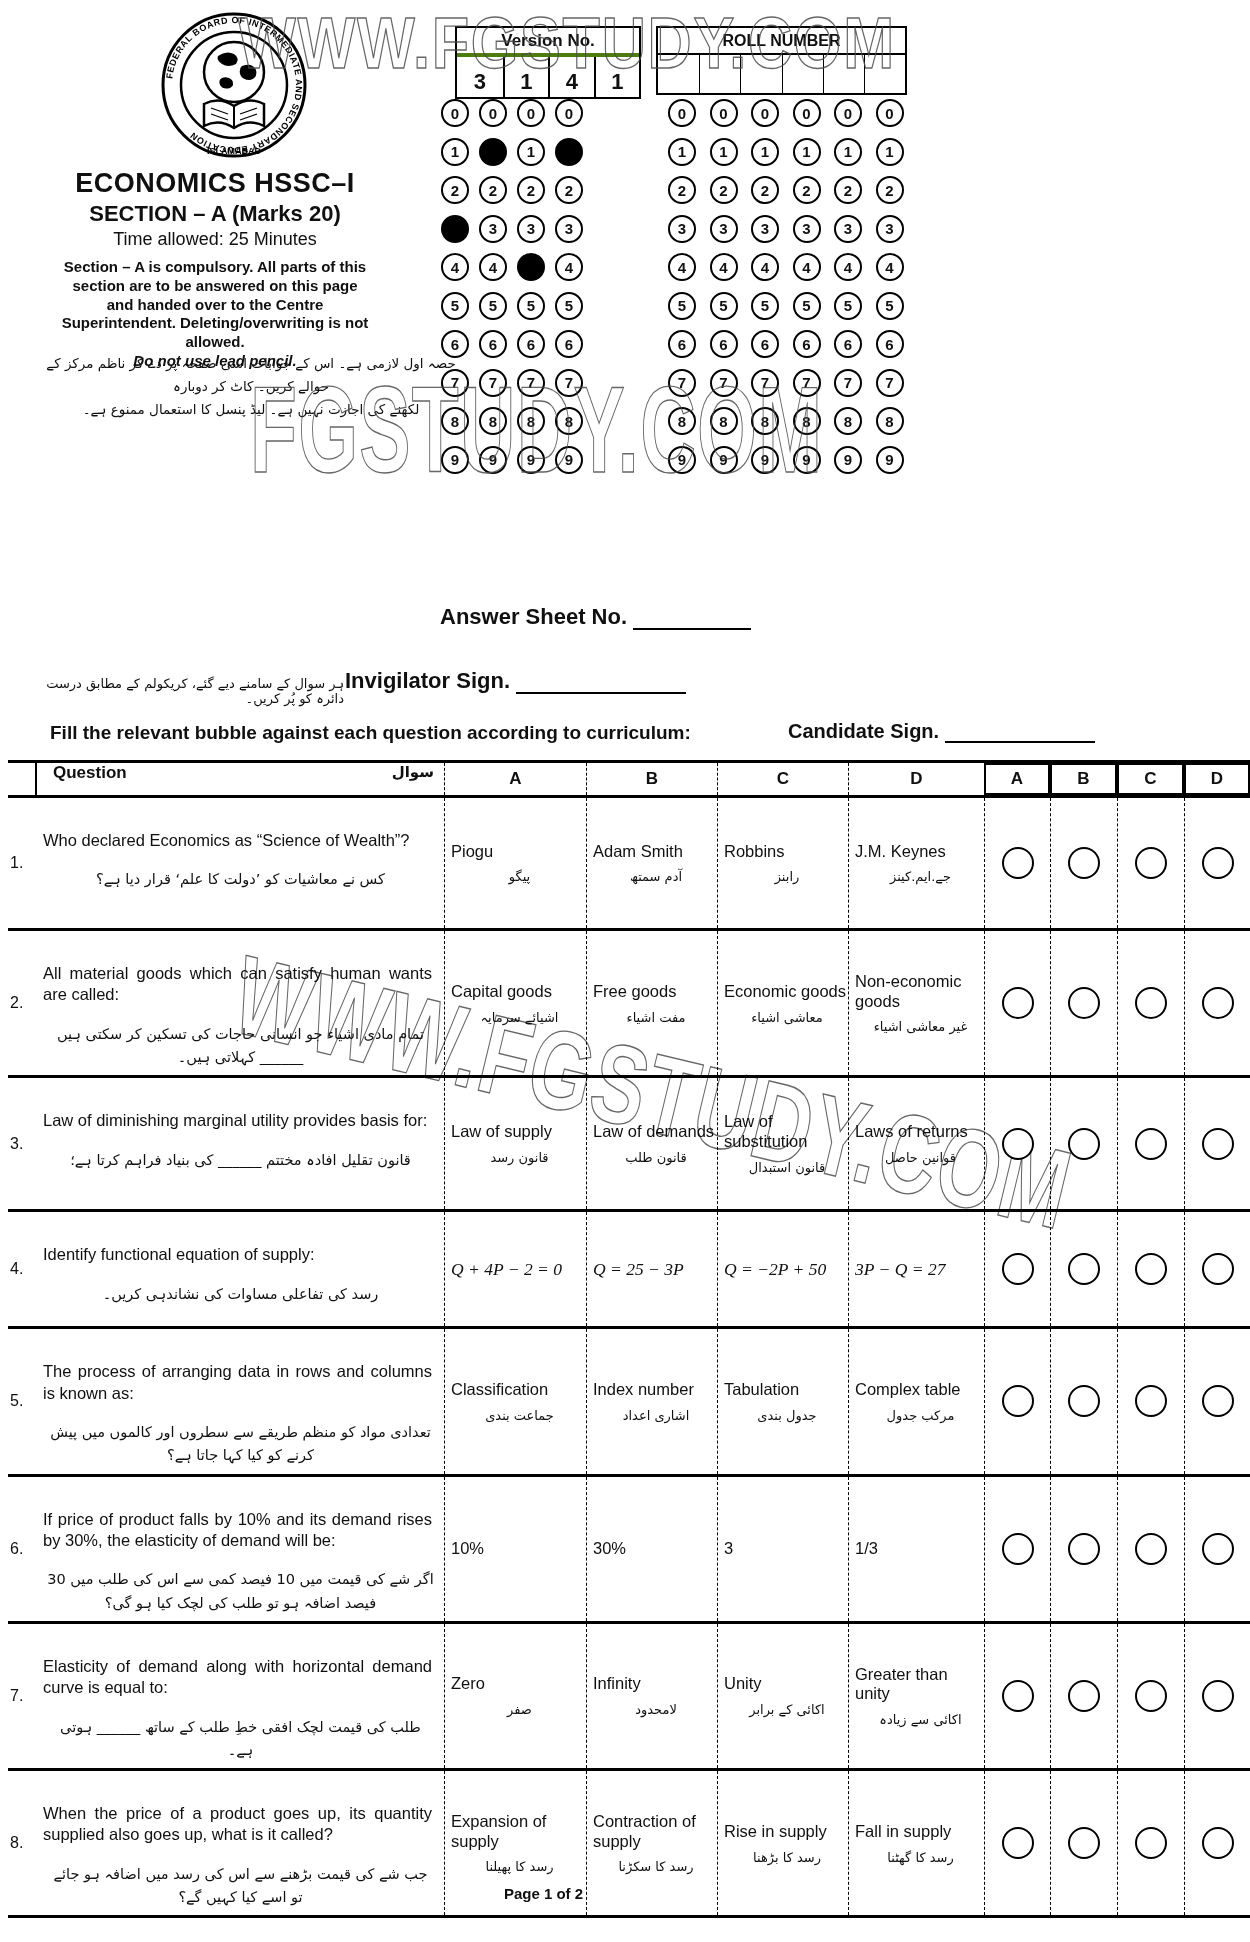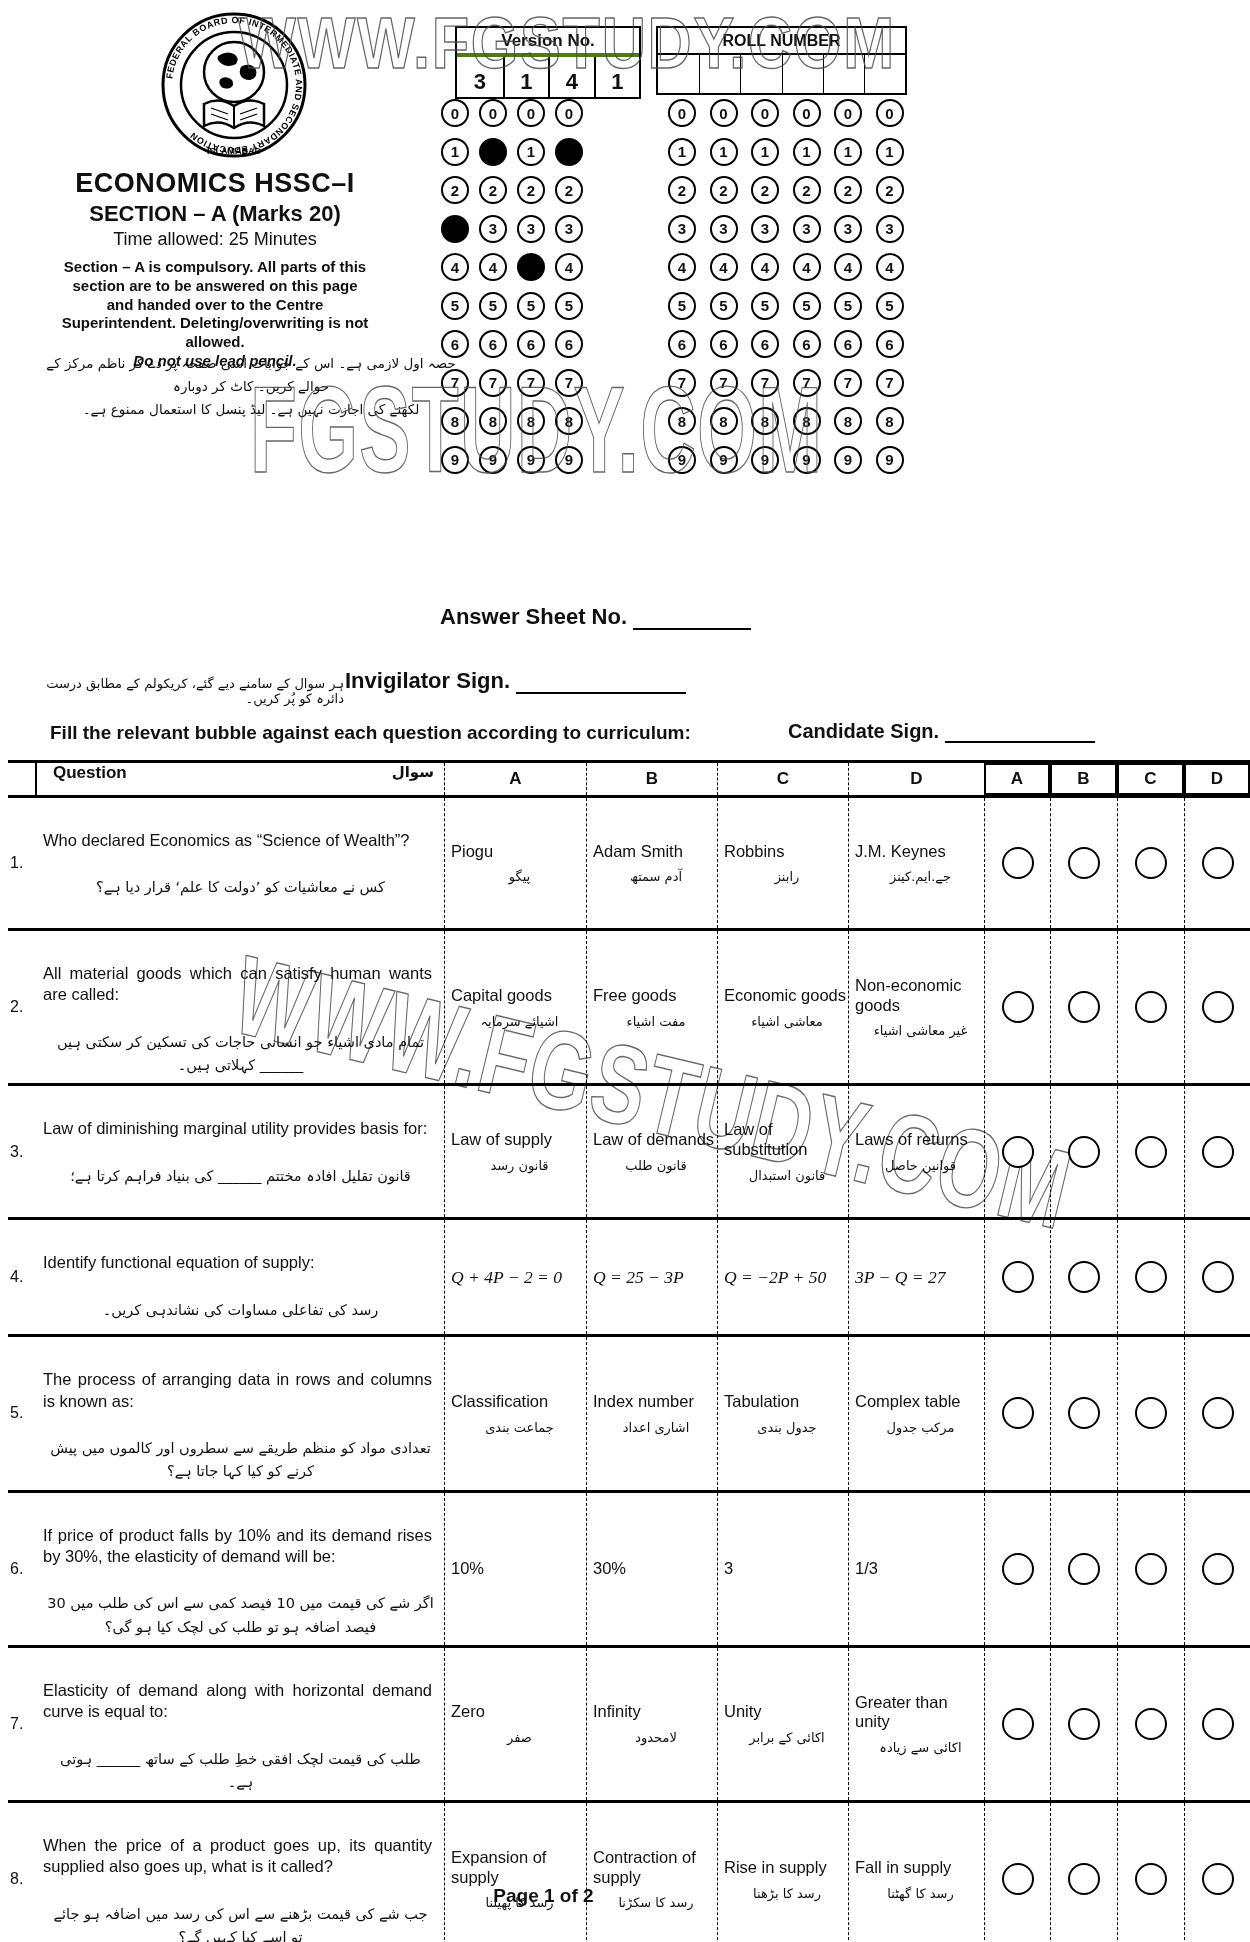--- a/index.html
+++ b/index.html
@@ -60,39 +60,39 @@
         border-bottom:3px solid #000;box-sizing:border-box;}
   .thead-row{border-top:3.5px solid #000;border-bottom:3px solid #000;height:38px;}
   .cell{box-sizing:border-box;min-width:0;}
   .qhead{border-left:2px solid #000;display:flex;align-items:flex-start;justify-content:space-between;padding:0 10px 0 16px;font-size:17px;font-weight:700;}
   .qhead .ur{font-size:15px;font-weight:700;}
   .ohead{border-left:1.5px dashed #000;display:flex;align-items:center;justify-content:center;font-size:17px;font-weight:700;}
   .bhead{border:2.5px solid #000;display:flex;align-items:center;justify-content:center;font-size:17px;font-weight:700;}
   .gcell{display:flex;align-items:center;justify-content:flex-start;font-size:16px;padding-left:2px;}
   .qcell{padding:8px 4px 6px 6px;}
   .q-en{font-size:16.5px;line-height:1.3;text-align:justify;padding:2px 8px 0 2px;margin-top:22px;}
-  .q-ur{font-size:14.5px;margin-top:25px;text-align:center;padding:0 6px;line-height:1.6;}
+  .q-ur{font-size:14.5px;margin-top:17px;text-align:center;padding:0 6px;line-height:1.6;}
   .ocell{border-left:1.5px dashed #000;display:flex;flex-direction:column;justify-content:center;padding:4px 2px 4px 6px;}
   .opt-en{font-size:16.5px;line-height:1.2;}
   .opt-en.math{font-family:"Liberation Serif",serif;font-style:italic;font-size:17.5px;}
   .opt-ur{font-size:13px;margin-top:8px;text-align:center;padding-left:4px;}
   .opt-ur:empty{display:none;}
   .bcell{border-left:1.5px dashed #000;display:flex;align-items:center;justify-content:center;}
   .abubble{width:32px;height:32px;border:2px solid #000;border-radius:50%;background:#fff;box-sizing:border-box;}
   
   #table-body .trow:nth-child(1){min-height:133px;}
   #table-body .trow:nth-child(2){min-height:128px;}
   #table-body .trow:nth-child(3){min-height:134px;}
   #table-body .trow:nth-child(4){min-height:117px;}
   #table-body .trow:nth-child(5){min-height:133px;}
   #table-body .trow:nth-child(6){min-height:123px;}
   #table-body .trow:nth-child(7){min-height:140px;}
   #table-body .trow:nth-child(8){min-height:137px;}
 
-  .footer{position:absolute;left:0;top:1885px;width:1087px;text-align:center;font-size:19px;font-weight:700;}
+  .footer{position:absolute;left:0;top:1885px;width:1087px;text-align:center;font-size:15px;font-weight:700;}
 </style>
 </head>
 <body>
 
 <div class="sheet">
 
   <div class="wm wm-top">WWW.FGSTUDY.COM</div>
   <div class="wm wm-mid">FGSTUDY.COM</div>
   <div class="wm wm-diag">WWW.FGSTUDY.COM</div>
 

